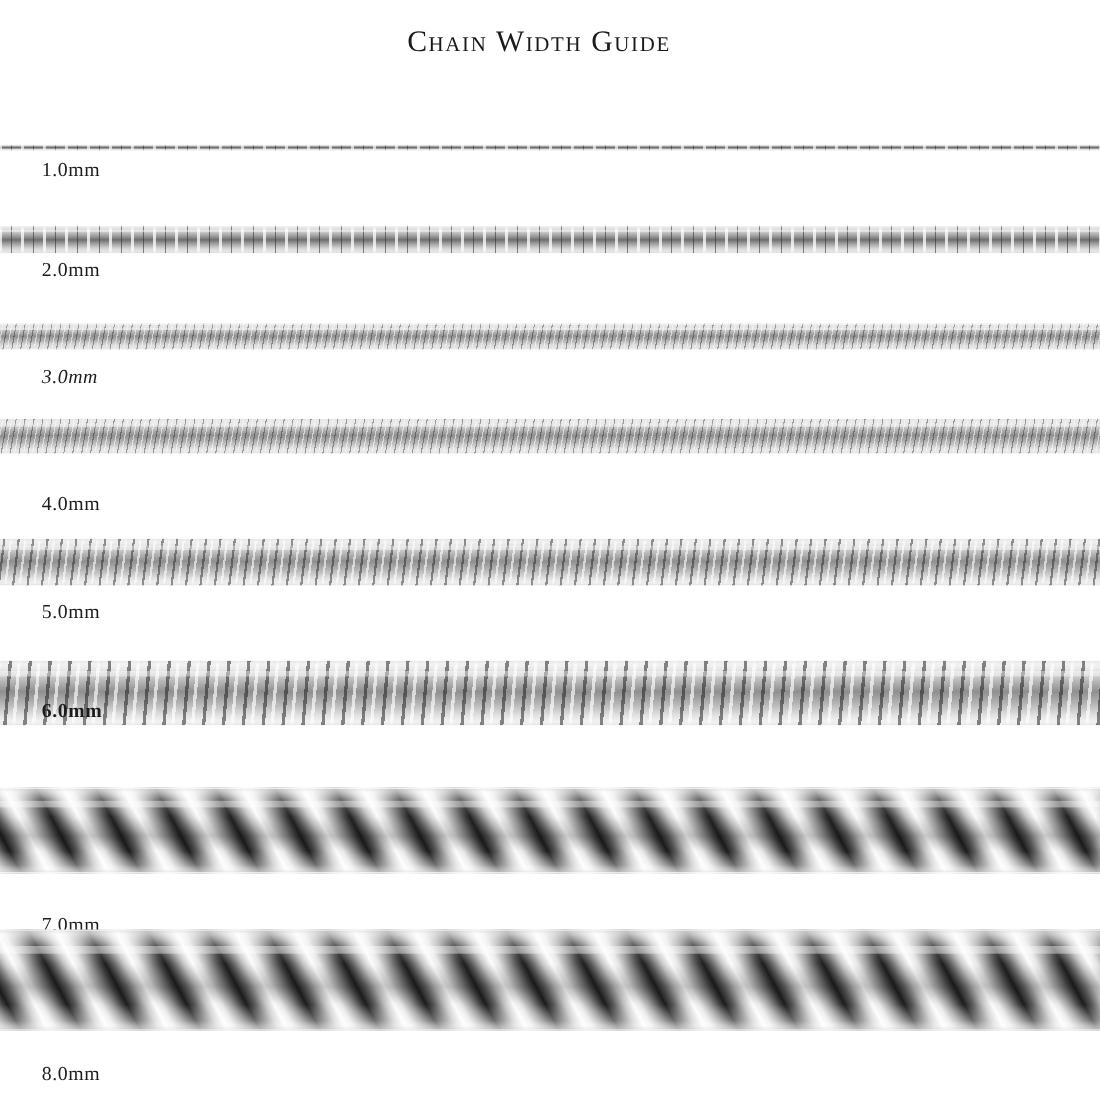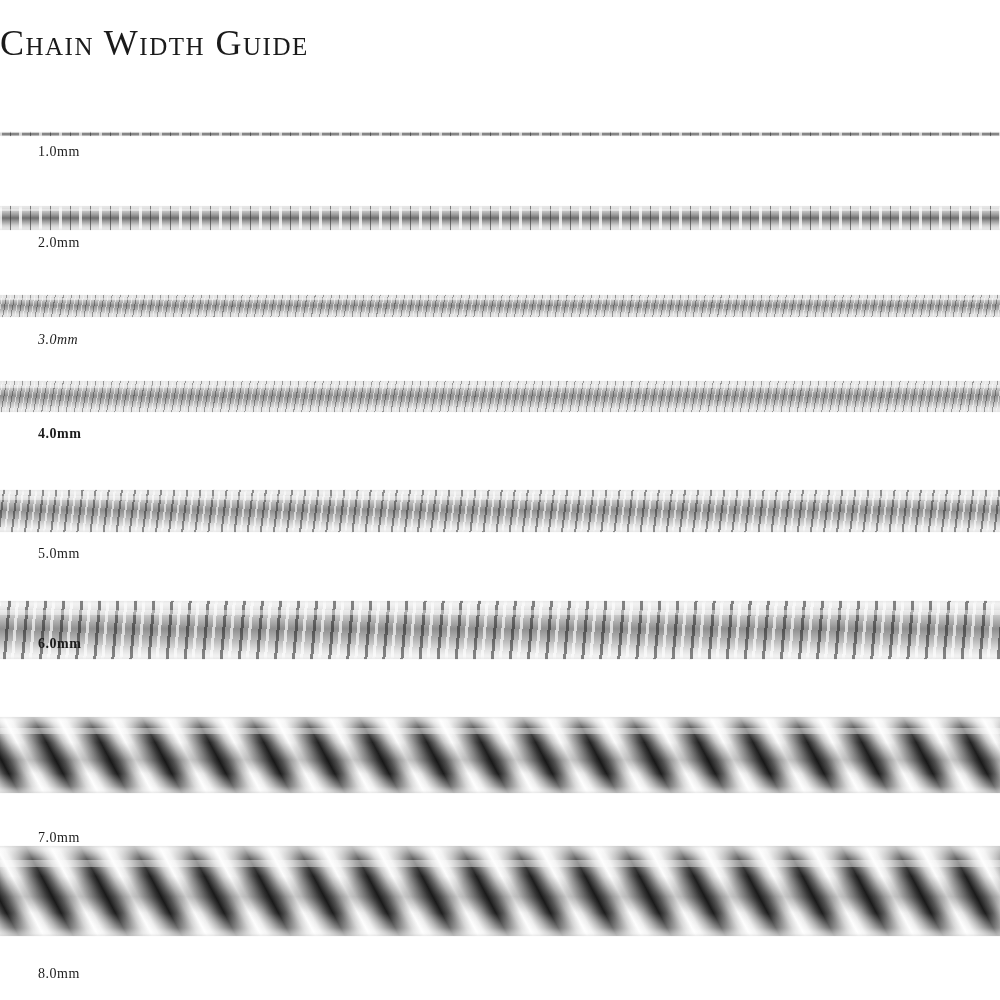--- a/index.html
+++ b/index.html
@@ -18,38 +18,38 @@
     position: relative;
     width: 1000px;
     height: 1000px;
     background: #ffffff;
   }
   #title {
     position: absolute;
     top: 22px;
     left: 0;
     width: 980px;
-    text-align: left;
+    text-align: center;
     font-family: "Liberation Serif", serif;
-    font-size: 36px;
+    font-size: 27px;
     letter-spacing: 1.5px;
     color: #1a1a1a;
     font-variant: small-caps;
     white-space: nowrap;
   }
   .chain-row {
     position: absolute;
     left: 0;
     width: 1000px;
   }
   .chain-label {
     position: absolute;
     left: 38px;
     font-family: "Liberation Serif", serif;
-    font-size: 14px;
+    font-size: 18px;
     color: #1c1c1c;
     letter-spacing: 0.5px;
     white-space: nowrap;
   }
   .chain-strip {
     position: absolute;
     left: 0;
     width: 1000px;
     overflow: hidden;
   }
@@ -249,21 +249,21 @@
       </div>
       <div class="chain-row">
         <div class="chain-strip" style="top: 380px; height: 33px;">
           <div class="chain-inner">
             <div class="metal-soft"></div>
             <div class="tex-snake-fine"></div>
             <div class="edge-dark"></div>
             <div class="hilite" style="top: 5px; height: 3px; opacity: 0.55;"></div>
           </div>
         </div>
-        <div class="chain-label" style="top: 426px; font-weight: bold;">4.0mm</div>
+        <div class="chain-label" style="top: 448px;">4.0mm</div>
       </div>
       <div class="chain-row">
         <div class="chain-strip" style="top: 489px; height: 44px;">
           <div class="chain-inner">
             <div class="metal-soft"></div>
             <div class="tex-snake-med"></div>
             <div class="edge-dark"></div>
             <div class="hilite" style="top: 7px; height: 4px; opacity: 0.55;"></div>
           </div>
         </div>

